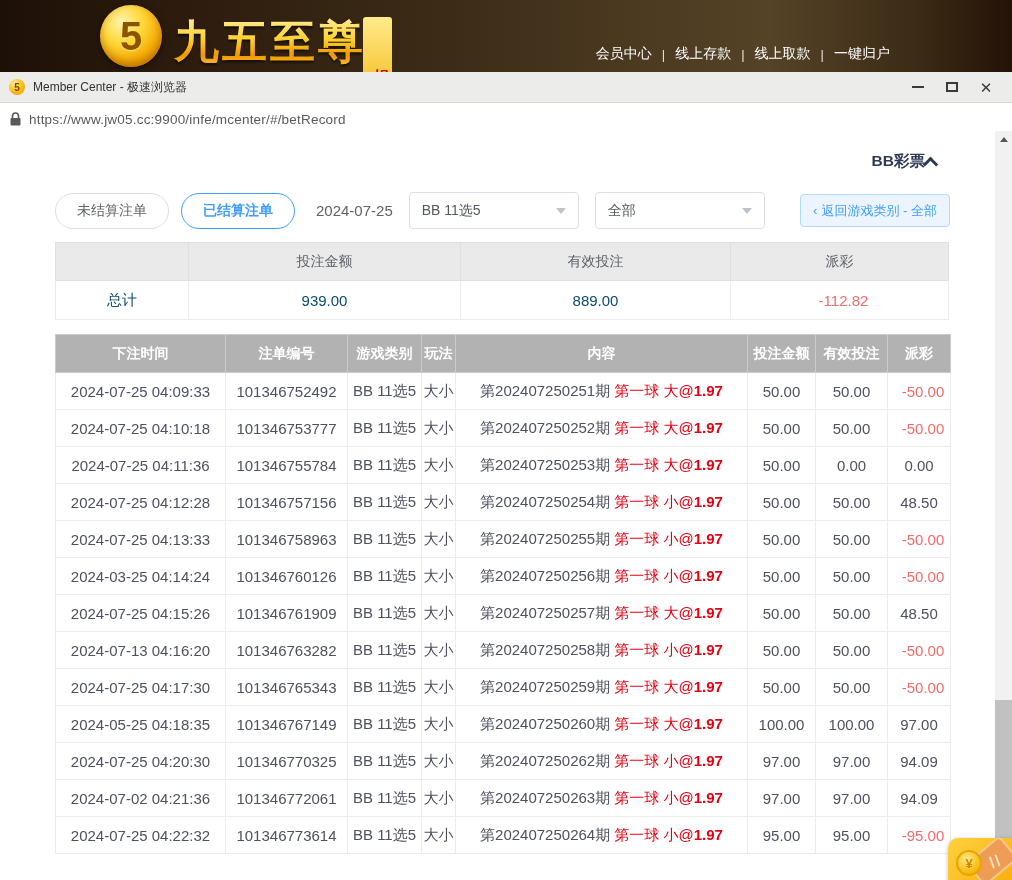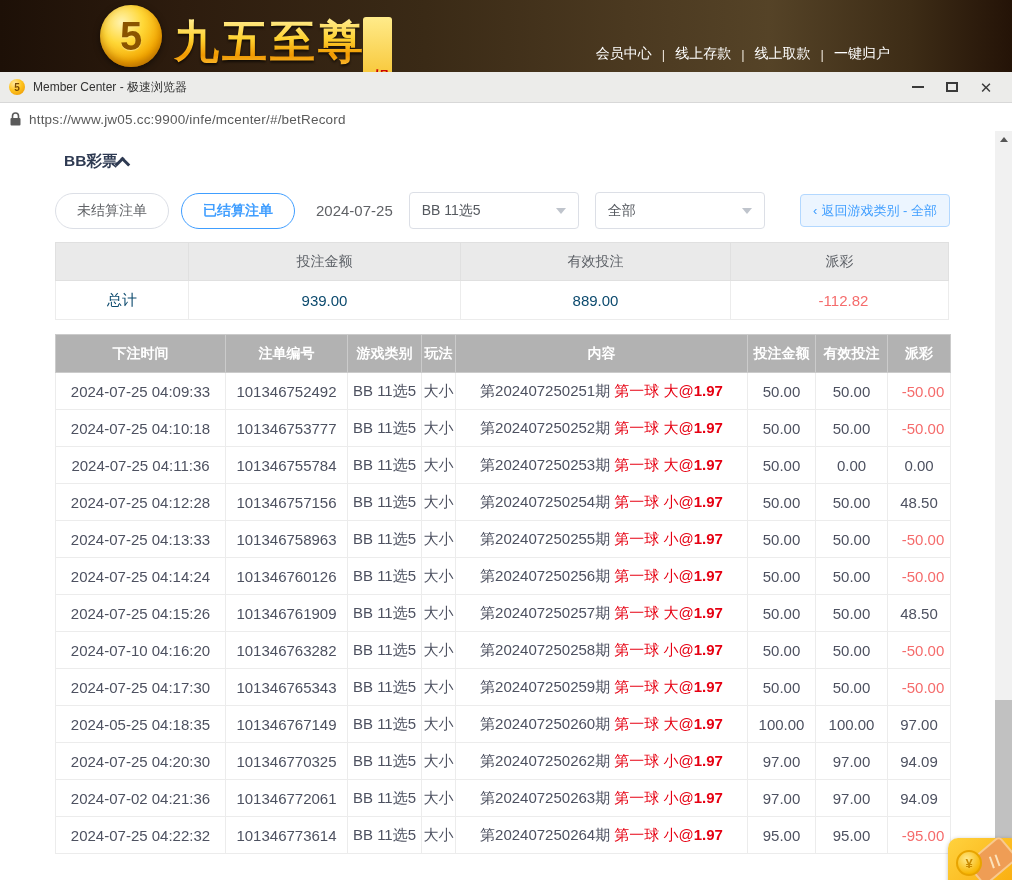--- a/index.html
+++ b/index.html
@@ -39,21 +39,21 @@
   .ic-close { font-size:15px; color:#3a3a3a; line-height:1; }
 
   
   .urlbar { height:33px; background:#fff; border-bottom:1px solid #cfcfcf; display:flex; align-items:center; padding:0 10px; }
   .url-text { margin-left:8px; font-size:13.5px; color:#5a5a5a; letter-spacing:.2px; }
 
   
   .content { position:absolute; top:131px; left:0; width:1012px; height:749px; background:#fff; overflow:hidden; }
   .inner { margin-left:55px; width:895px; }
 
-  .panel-header { padding-top:20px; display:flex; align-items:center; justify-content:flex-start;margin-left:9px; }
+  .panel-header { padding-top:20px; display:flex; align-items:center; justify-content:flex-end; }
   .panel-title { font-size:15.5px; font-weight:bold; color:#2e3a52; }
   .chevron-up { width:11px; height:11px; border-top:3px solid #2e3a52; border-left:3px solid #2e3a52;
     transform:rotate(45deg); margin-right:14px; margin-top:6px; cursor:pointer; }
 
   .filter-row { margin-top:20px; display:flex; align-items:center; height:37px; }
   .pill-btn { height:36px; padding:0 21px; background:#fff; border:1px solid #dcdfe6; border-radius:18px;
     font-size:14px; color:#606266; cursor:pointer; font-family:inherit; }
   .pill-btn.active { border-color:#409eff; color:#409eff; font-weight:bold; margin-left:12px; }
   .filter-date { margin-left:21px; font-size:15px; color:#606266; }
   .select-box { margin-left:16px; width:170px; height:37px; border:1px solid #dcdfe6; border-radius:4px;
@@ -259,41 +259,41 @@
               <td>2024-07-25 04:13:33</td>
               <td>101346758963</td>
               <td>BB 11选5</td>
               <td>大小</td>
               <td>第202407250255期 <span class="pick-red">第一球 小@<b>1.97</b></span></td>
               <td>50.00</td>
               <td>50.00</td>
               <td class="neg">-50.00</td>
             </tr>
             <tr>
-              <td>2024-07-25 04:14:24</td>
+              <td>2024-03-25 04:14:24</td>
               <td>101346760126</td>
               <td>BB 11选5</td>
               <td>大小</td>
               <td>第202407250256期 <span class="pick-red">第一球 小@<b>1.97</b></span></td>
               <td>50.00</td>
               <td>50.00</td>
               <td class="neg">-50.00</td>
             </tr>
             <tr>
               <td>2024-07-25 04:15:26</td>
               <td>101346761909</td>
               <td>BB 11选5</td>
               <td>大小</td>
               <td>第202407250257期 <span class="pick-red">第一球 大@<b>1.97</b></span></td>
               <td>50.00</td>
               <td>50.00</td>
               <td>48.50</td>
             </tr>
             <tr>
-              <td>2024-07-10 04:16:20</td>
+              <td>2024-07-13 04:16:20</td>
               <td>101346763282</td>
               <td>BB 11选5</td>
               <td>大小</td>
               <td>第202407250258期 <span class="pick-red">第一球 小@<b>1.97</b></span></td>
               <td>50.00</td>
               <td>50.00</td>
               <td class="neg">-50.00</td>
             </tr>
             <tr>
               <td>2024-07-25 04:17:30</td>

